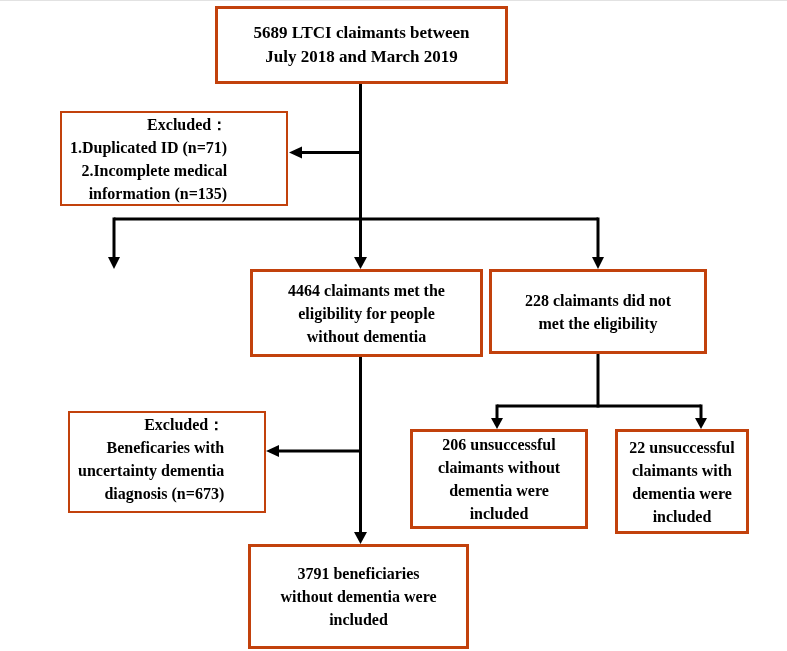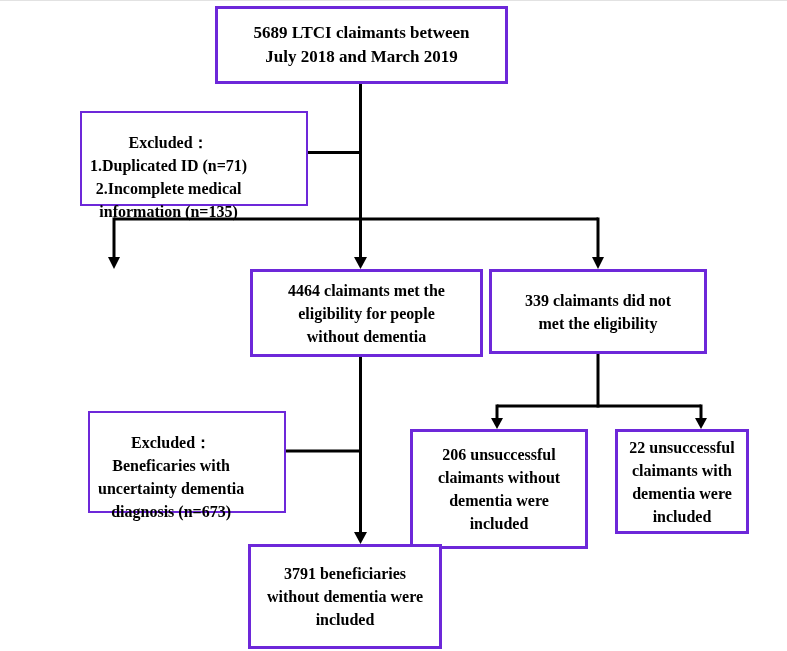--- a/index.html
+++ b/index.html
@@ -27,43 +27,42 @@
     stroke: #000000;
     stroke-width: 3;
   }
   .connectors polygon {
     fill: #000000;
     stroke: none;
   }
   .node {
     position: absolute;
     box-sizing: border-box;
-    border: 3px solid #6d28d9;
+    border: 3px solid #c2410c;
     background: #ffffff;
     color: #000000;
     font-weight: bold;
     font-size: 16px;
     line-height: 23px;
     white-space: pre-line;
     display: flex;
     align-items: center;
     justify-content: center;
     text-align: center;
   }
   .node.title-box {
     font-size: 17px;
     line-height: 24px;
   }
   .node.excluded-box {
     border-width: 2px;
     align-items: flex-start;
     justify-content: flex-start;
-    text-align: center;
-    padding: 18px 6px 2px 8px;
-    margin-left: 20px;
+    text-align: right;
+    padding: 0 6px 2px 8px;
   }
 </style>
 </head>
 <body>
 
 <div class="stage">
 
   <svg class="connectors" viewBox="0 0 787 651" aria-hidden="true">
 
     <g>
@@ -110,35 +109,35 @@
   <div class="node excluded-box" style="left:60px; top:110px; width:228px; height:95px;">Excluded：
 1.Duplicated ID (n=71)
 2.Incomplete medical
 information (n=135)</div>
 
 
   <div class="node" style="left:250px; top:268px; width:233px; height:88px;">4464 claimants met the
 eligibility for people
 without dementia</div>
 
-  <div class="node" style="left:489px; top:268px; width:218px; height:85px;">339 claimants did not
+  <div class="node" style="left:489px; top:268px; width:218px; height:85px;">228 claimants did not
 met the eligibility</div>
 
   <div class="node excluded-box" style="left:68px; top:410px; width:198px; height:102px;">Excluded：
 Beneficaries with
 uncertainty dementia
 diagnosis (n=673)</div>
 
-  <div class="node" style="left:410px; top:428px; width:178px; height:120px;">206 unsuccessful
+  <div class="node" style="left:410px; top:428px; width:178px; height:100px;">206 unsuccessful
 claimants without
 dementia were
 included</div>
 
   <div class="node" style="left:615px; top:428px; width:134px; height:105px;">22 unsuccessful
 claimants with
 dementia were
 included</div>
 
-  <div class="node" style="left:248px; top:543px; width:194px; height:105px;">3791 beneficiaries
+  <div class="node" style="left:248px; top:543px; width:221px; height:105px;">3791 beneficiaries
 without dementia were
 included</div>
 
 </div>
 
 </body></html>

